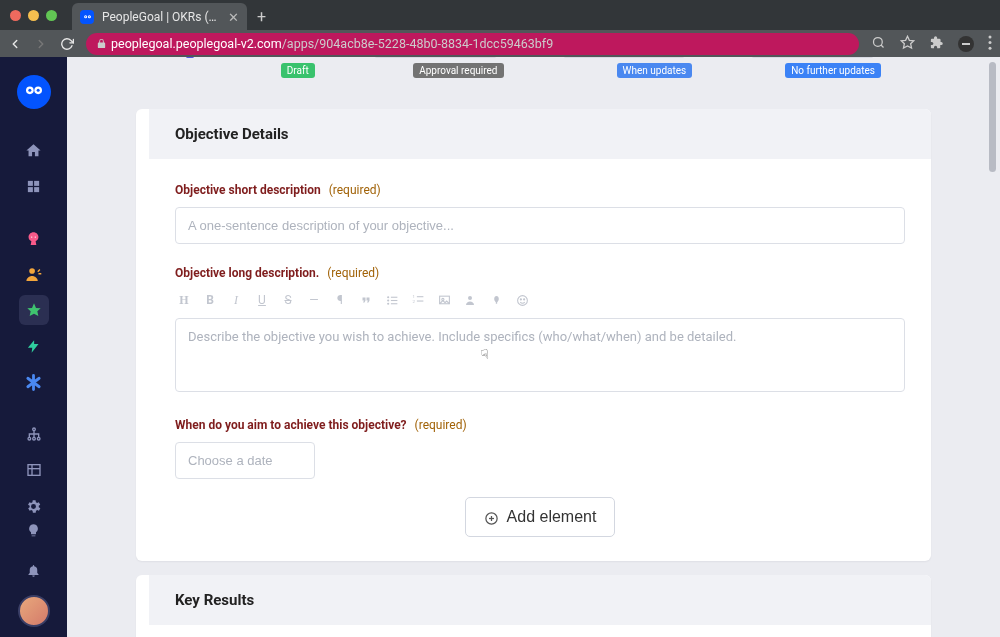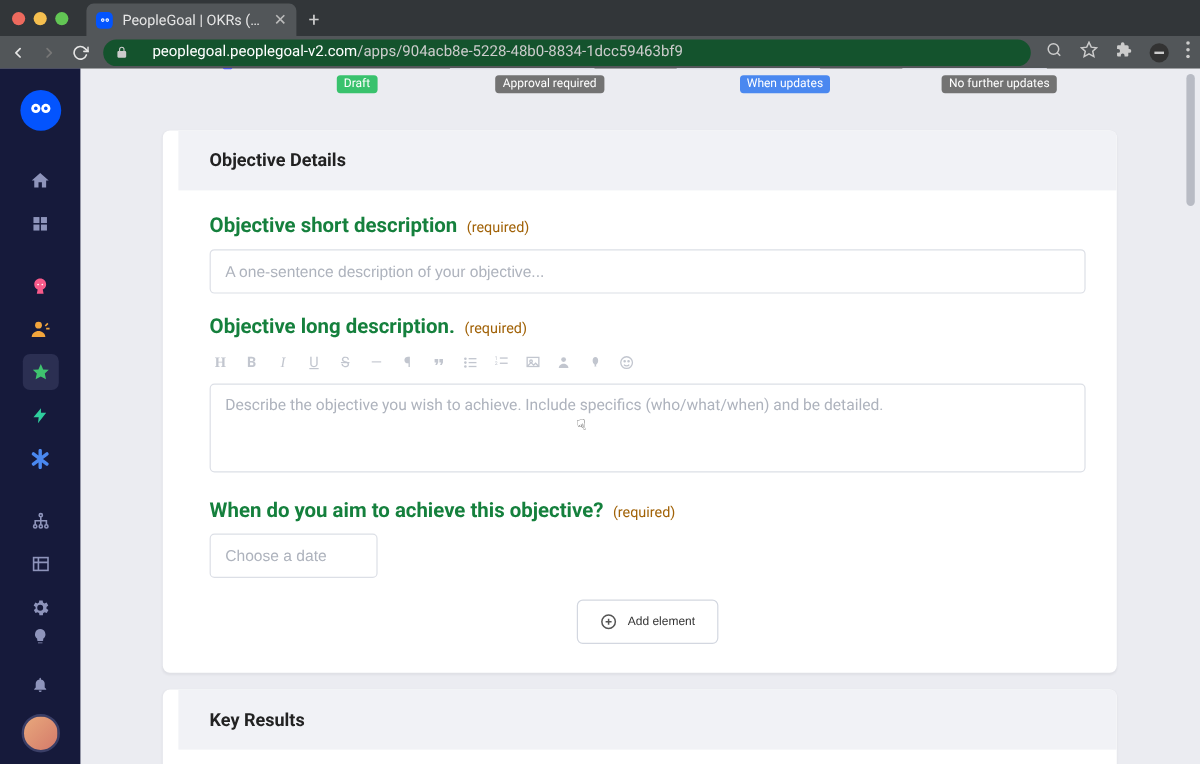--- a/index.html
+++ b/index.html
@@ -57,29 +57,29 @@
       background: #525659;
       display: flex;
       align-items: center;
       padding: 0 8px;
       gap: 12px;
     }
     .nav-ico { color:#ccc; font-size:14px; display:flex; }
     .nav-forward { color:#777; }
     .address-bar {
       flex:1;
-      background:#14532d;
+      background:#be185d;
       border-radius: 20px;
       height: 22px;
       display:flex;
       align-items:center;
       padding:0 10px;
       color:#ccc;
       font-size: 12.5px;
-      gap: 20px;
+      gap: 4px;
       justify-content: space-between;
     }
     .addr-domain { color:#fff; }
     .right-icons { display:flex; gap:14px; align-items:center; color:#ccc; font-size:14px;}
     .ext-icon { color:#fff; font-size:14px; }
     .profile-dot { width:16px;height:16px;background:#ddd;border-radius:50%;}
 
     
     .app-shell {
       display:flex;
@@ -152,44 +152,44 @@
       right:0; top:0;
       font-size: 10px;
       padding: 2px 6px;
       border-radius: 3px;
       color:#fff;
       white-space:nowrap;
     }
     .tag-green { background:#39c26d; }
     .tag-gray { background:#737373; }
     .tag-blue { background:#4a88f0; }
-    .tag-purple { background:#737373; }
+    .tag-purple { background:#3b82f6; }
 
     .panel {
       background:#fff;
       border-radius:6px;
       box-shadow: 0 1px 2px rgba(30,30,50,0.06);
       margin-top: 24px;
       overflow:hidden;
       padding-left:13px;
     }
     .panel-header {
       background:#f1f2f6;
       padding: 16px 26px;
       font-size: 15px;
       font-weight:700;
       color:#222;
     }
     .panel-body { padding: 12px 26px 24px; }
 
     .field { margin-top: 8px; margin-bottom: 18px; }
     .field-label {
-      font-size: 17px;
+      font-size: 12px;
       font-weight: 700;
-      color: #15803d;
+      color: #7f1d1d;
       display:inline;
     }
     .required-tag {
       font-size: 12px;
       color:#a16207;
       margin-left: 4px;
       font-weight:400;
     }
     .text-input, .textarea-input, .date-input {
       margin-top: 9px;
@@ -215,24 +215,24 @@
     .tb-btn {
       width:18px;height:18px;display:flex;align-items:center;justify-content:center;font-size:12px;
     }
 
     .add-element-wrap { display:flex;justify-content:center;margin-top:18px;}
     .add-element-btn {
       border:1px solid #d3d7e0;
       border-radius:5px;
       background:#fff;
       padding: 10px 18px;
-      font-size: 10px;
+      font-size: 16px;
       font-weight:500;
       color:#333;
-      display:flex;align-items:center;gap:8px;
+      display:flex;align-items:flex-end;gap:8px;
       cursor:pointer;
     }
 
     
     .scroll-track {
       position:absolute; right:2px; top:0; bottom:0; width:8px; background:transparent;
     }
     .scroll-thumb {
       position:absolute; right:2px; width:7px; background:#b8bbc4; border-radius:4px;
     }

